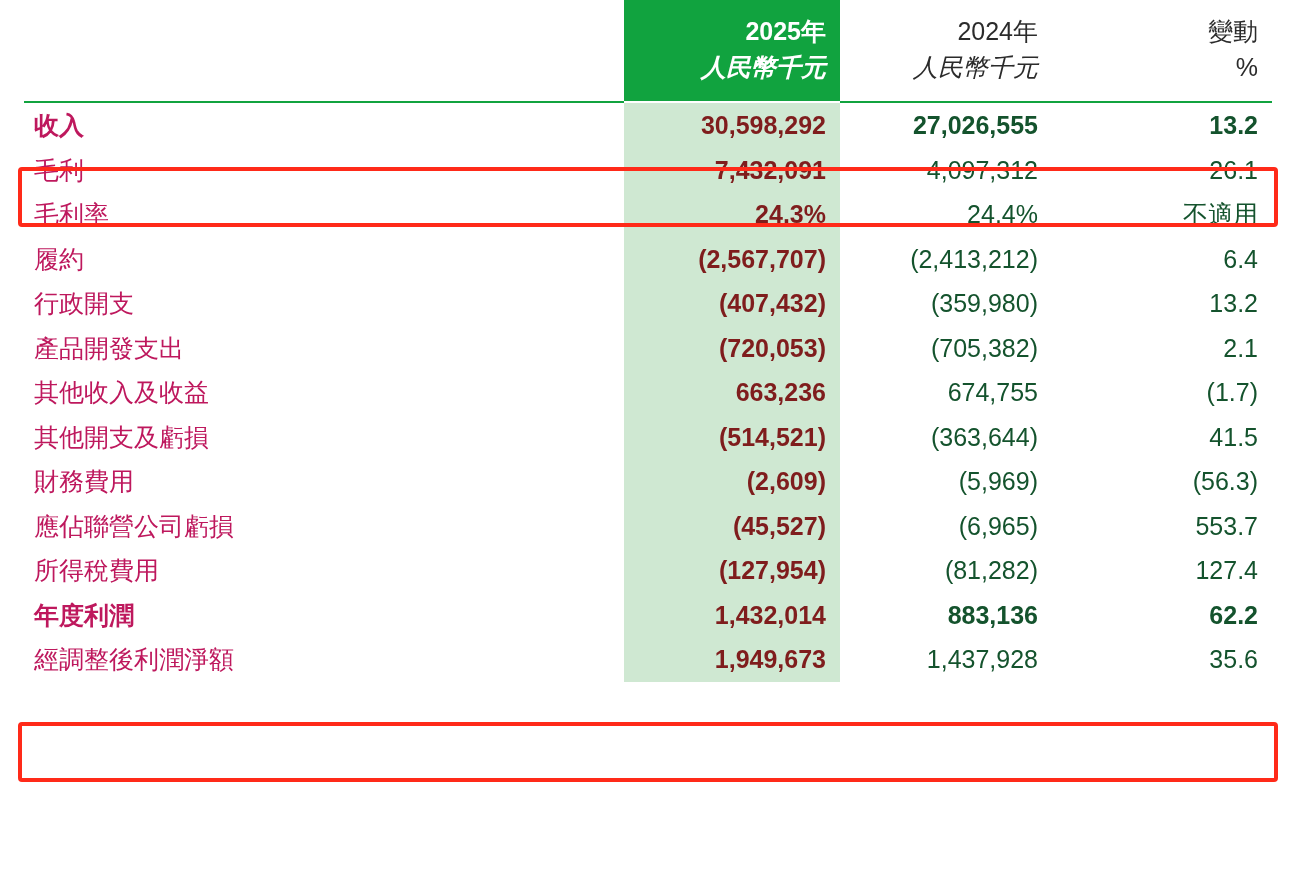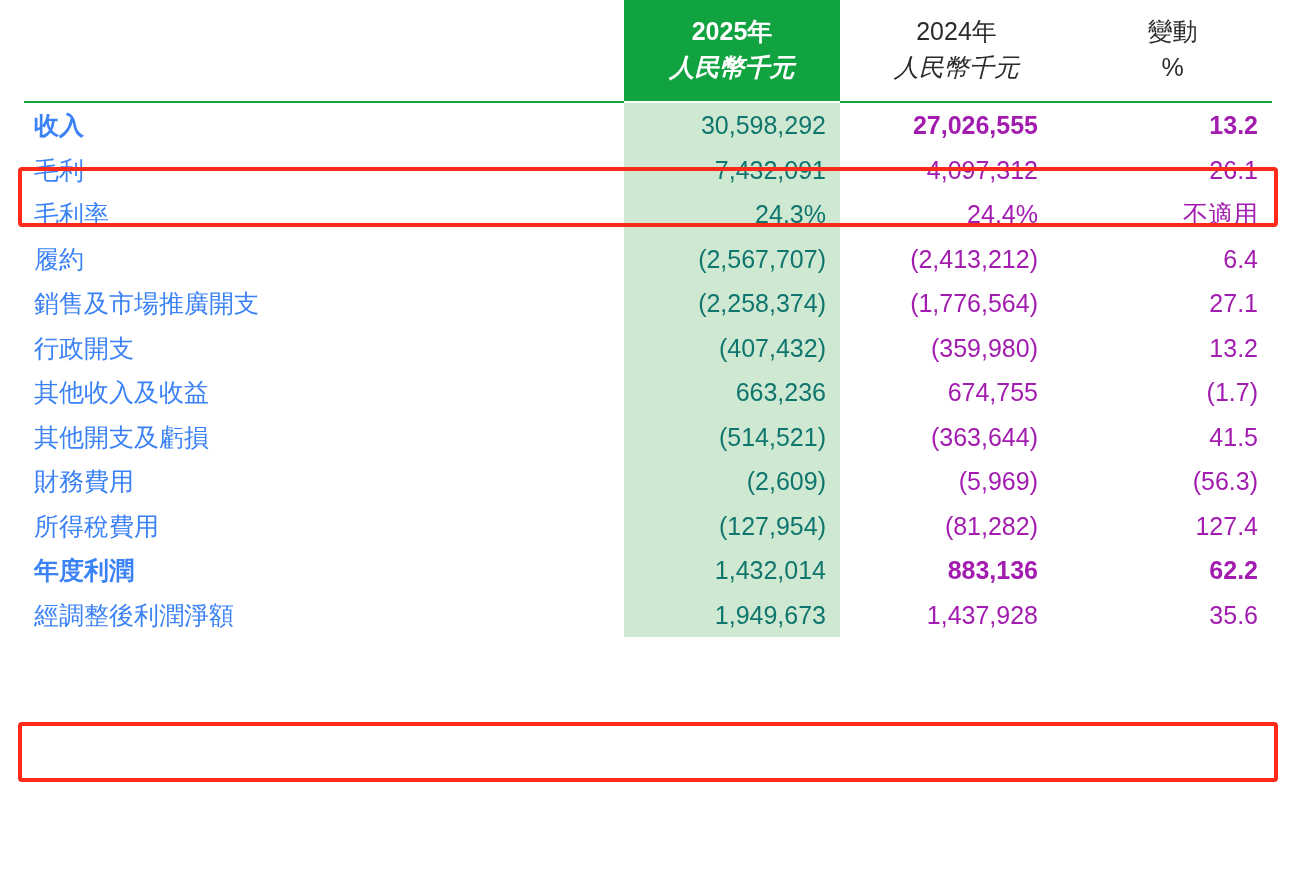--- a/index.html
+++ b/index.html
@@ -38,20 +38,21 @@
   col.c-change { width: 220px; }
 
   thead th {
     font-weight: normal;
     vertical-align: bottom;
     padding: 0;
   }
 
   .hdr-cell {
     padding: 14px 14px 16px 14px;
+    text-align: right;
     line-height: 1.42;
     font-size: 25px;
   }
   .hdr-cell .l1 { display: block; font-weight: bold; }
   .hdr-cell .l2 { display: block; font-weight: bold; font-style: italic; }
 
   .hdr-2025 {
     background: #11a33f;
     color: #ffffff;
   }
@@ -73,33 +74,33 @@
 
   tbody td {
     font-size: 25px;
     padding: 7px 14px;
     line-height: 1.22;
     white-space: nowrap;
   }
 
   td.label {
     text-align: left;
-    color: #3b82f6;
+    color: #be185d;
     padding-left: 10px;
   }
   td.num {
     text-align: right;
   }
   td.y2025 {
     background: #cfe8d2;
-    font-weight: normal;
-    color: #0f766e;
+    font-weight: bold;
+    color: #7f1d1d;
   }
   td.y2024, td.change {
-    color: #a21caf;
+    color: #14532d;
   }
 
   tr.bold-row td.label,
   tr.bold-row td.y2024,
   tr.bold-row td.change { font-weight: bold; }
 
   tr.section td.label { font-weight: bold; }
 
   
   .hl {
@@ -177,48 +178,54 @@
           <td class="num y2024">24.4%</td>
           <td class="num change">不適用</td>
         </tr>
         <tr>
           <td class="label">履約</td>
           <td class="num y2025">(2,567,707)</td>
           <td class="num y2024">(2,413,212)</td>
           <td class="num change">6.4</td>
         </tr>
         <tr>
-          <td class="label">銷售及市場推廣開支</td>
-          <td class="num y2025">(2,258,374)</td>
-          <td class="num y2024">(1,776,564)</td>
-          <td class="num change">27.1</td>
-        </tr>
-        <tr>
           <td class="label">行政開支</td>
           <td class="num y2025">(407,432)</td>
           <td class="num y2024">(359,980)</td>
           <td class="num change">13.2</td>
         </tr>
         <tr>
+          <td class="label">產品開發支出</td>
+          <td class="num y2025">(720,053)</td>
+          <td class="num y2024">(705,382)</td>
+          <td class="num change">2.1</td>
+        </tr>
+        <tr>
           <td class="label">其他收入及收益</td>
           <td class="num y2025">663,236</td>
           <td class="num y2024">674,755</td>
           <td class="num change">(1.7)</td>
         </tr>
         <tr>
           <td class="label">其他開支及虧損</td>
           <td class="num y2025">(514,521)</td>
           <td class="num y2024">(363,644)</td>
           <td class="num change">41.5</td>
         </tr>
         <tr>
           <td class="label">財務費用</td>
           <td class="num y2025">(2,609)</td>
           <td class="num y2024">(5,969)</td>
           <td class="num change">(56.3)</td>
+        </tr>
+        <tr>
+          <td class="label">應佔聯營公司虧損</td>
+          <td class="num y2025">(45,527)</td>
+          <td class="num y2024">(6,965)</td>
+          <td class="num change">553.7</td>
         </tr>
         <tr>
           <td class="label">所得稅費用</td>
           <td class="num y2025">(127,954)</td>
           <td class="num y2024">(81,282)</td>
           <td class="num change">127.4</td>
         </tr>
         <tr class="bold-row">
           <td class="label">年度利潤</td>
           <td class="num y2025">1,432,014</td>

